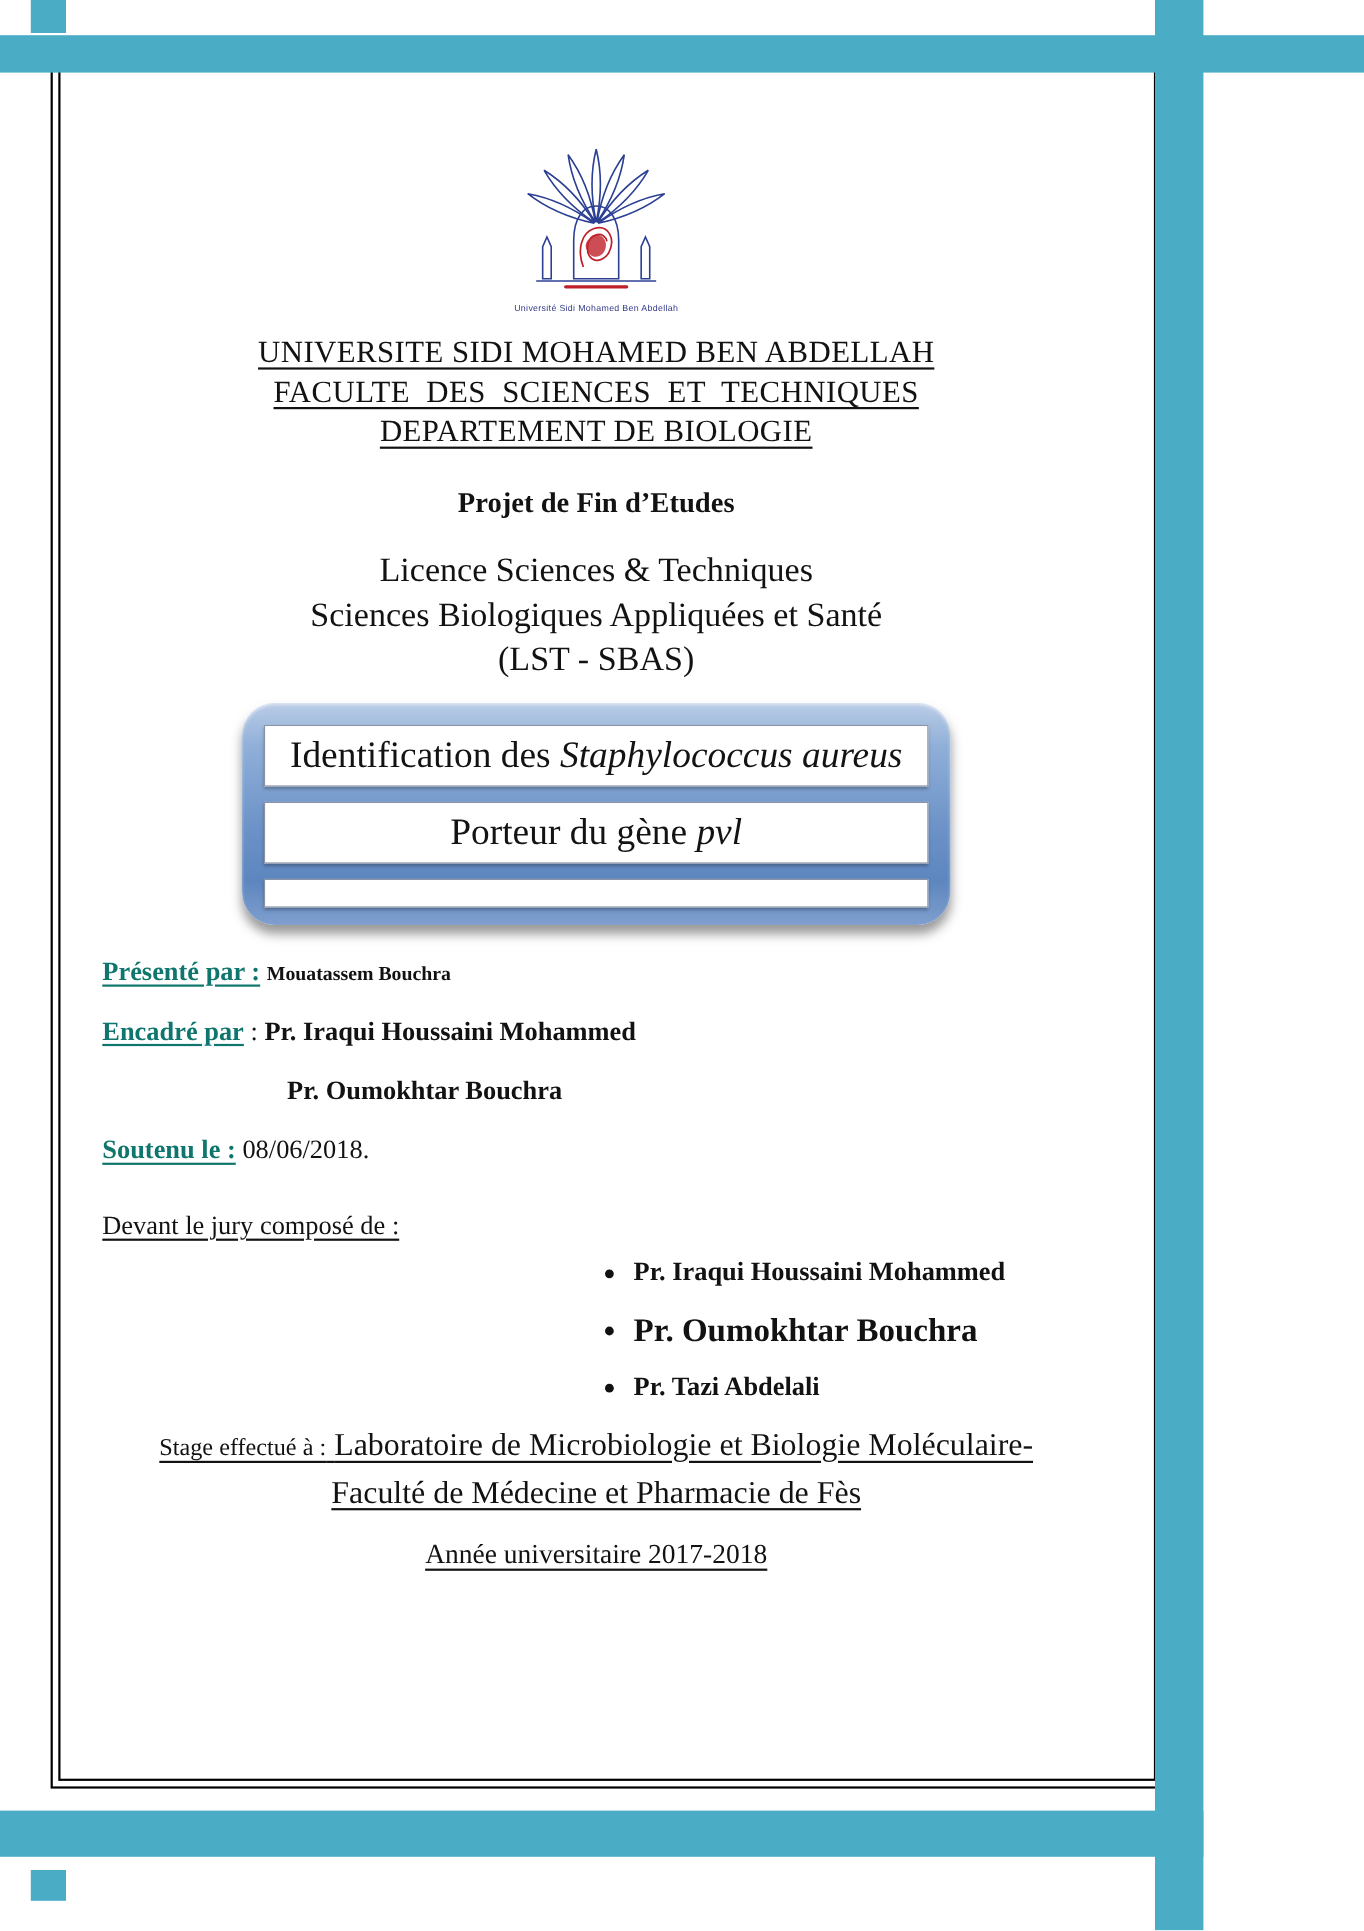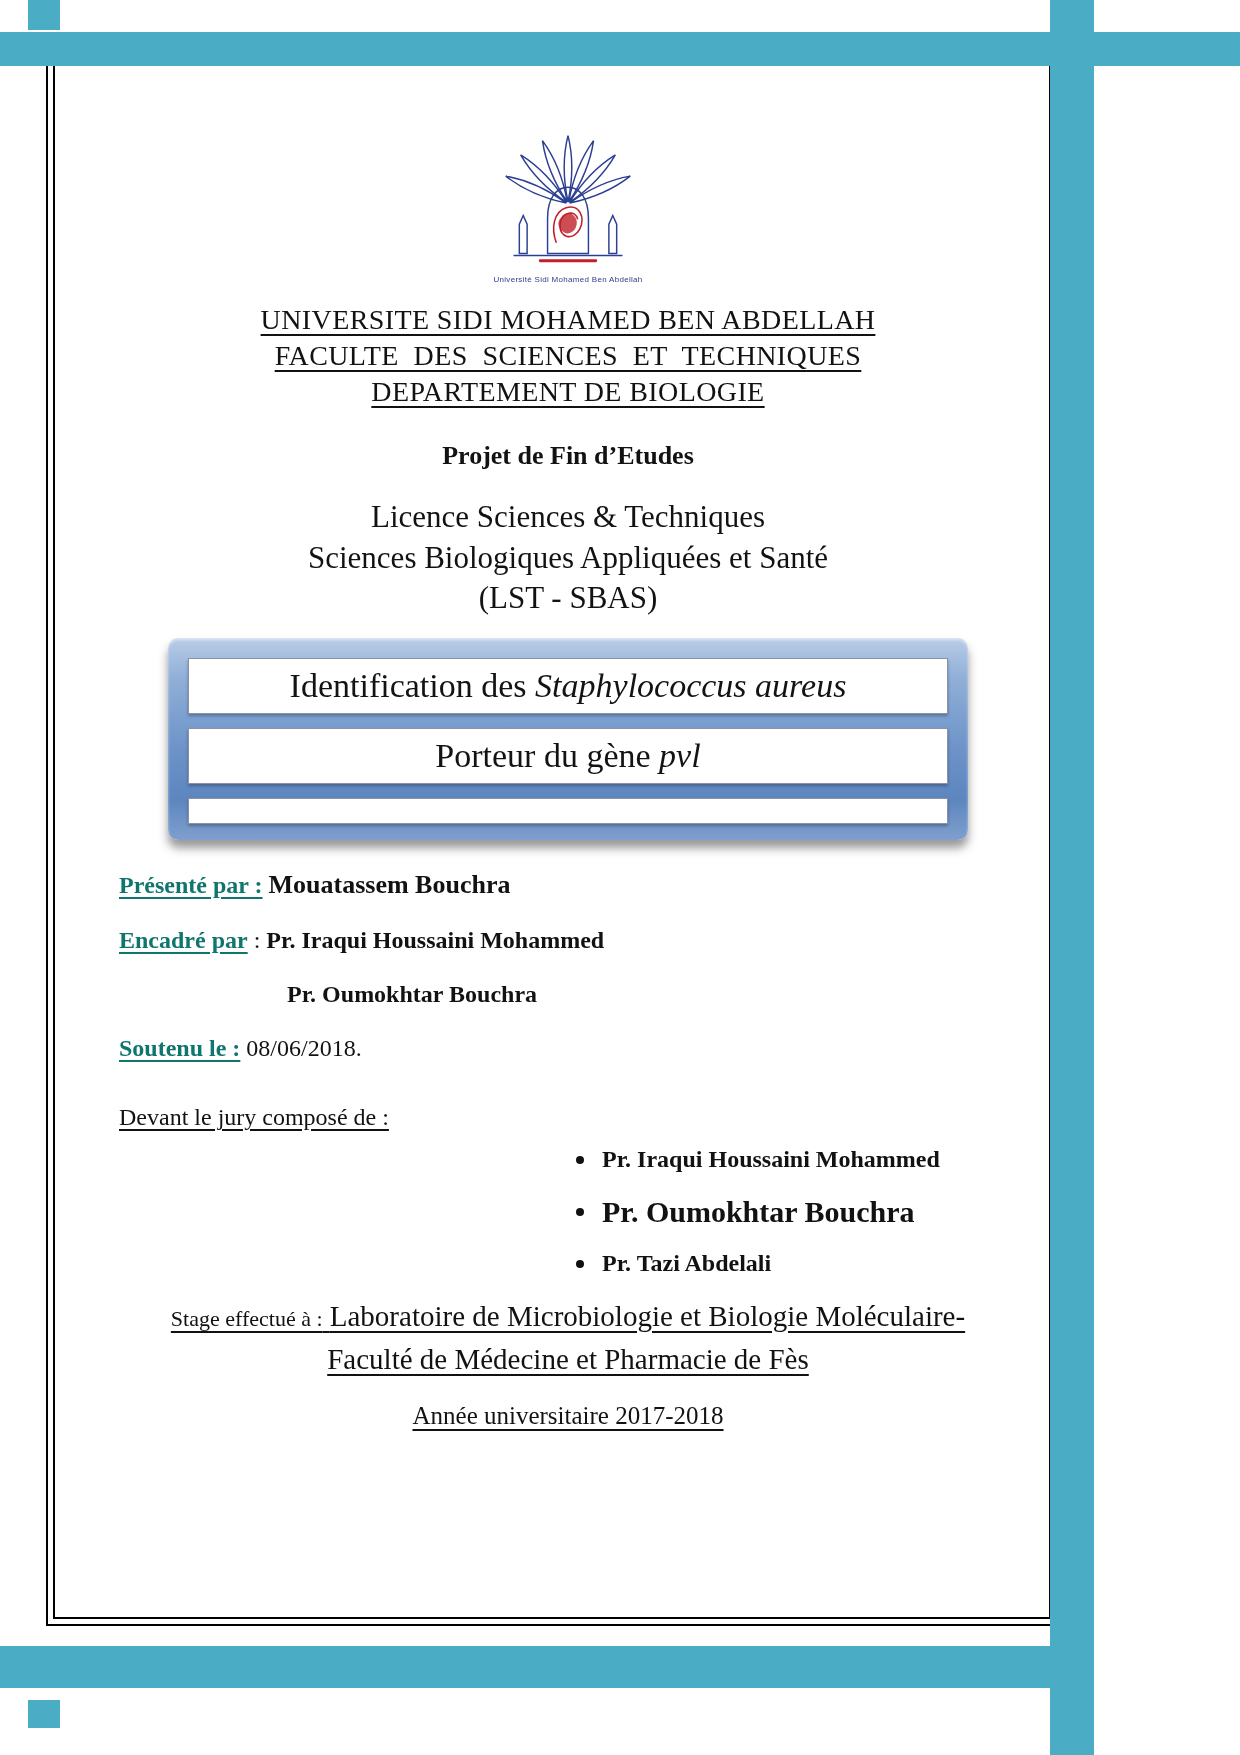--- a/index.html
+++ b/index.html
@@ -15,49 +15,49 @@
   .band-right  { left:1050px; top:0; width:44px; height:1755px; }
   .band-bottom { left:0; top:1646px; width:1094px; height:42px; }
   .sq-tl { left:28px; top:0; width:32px; height:30px; }
   .sq-bl { left:28px; top:1700px; width:32px; height:28px; }
   
   .frame { position:absolute; left:46px; top:46px; width:1012px; height:1580px;
            border:2px solid #000; z-index:1; }
   .frame-inner { position:absolute; left:5px; top:5px; right:5px; bottom:5px;
            border:2px solid #000; }
   
-  .content { position:absolute; left:62px; top:46px; width:1012px; z-index:2;
+  .content { position:absolute; left:36px; top:46px; width:1012px; z-index:2;
              text-align:center; }
   .logo-block { margin:78px auto 4px; width:190px; }
   .logo-caption { font-size:8px; color:#333a8a; letter-spacing:.3px;
                   font-family:"Liberation Sans",sans-serif; margin-top:1px; }
   .hdr { font-size:28px; line-height:1.28; letter-spacing:.4px; white-space:pre-wrap;
          text-decoration:underline; text-underline-offset:5px; text-decoration-thickness:2px; }
   .headers { margin-top:18px; }
   .projet { margin-top:32px; font-size:26px; font-weight:bold; }
   .licence { margin-top:26px; font-size:31px; line-height:1.3; }
   .licence .underl { text-underline-offset:5px; }
   
-  .banner { position:relative; margin:20px auto 0; width:800px; border-radius:10px;
+  .banner { position:relative; margin:20px auto 0; width:644px; border-radius:30px;
     background:linear-gradient(180deg,#b9cce6 0%,#8fafd8 20%,#6d93c8 55%,#5d86bf 80%,#7f9fce 100%);
     box-shadow:0 8px 10px rgba(70,70,70,.55), inset 0 2px 3px rgba(255,255,255,.55);
     padding:20px 20px 16px; }
   .banner .white { background:#fff; border:1px solid #8a93a5;
     box-shadow:0 2px 3px rgba(0,0,0,.28); height:56px; line-height:54px;
     font-size:34px; color:#131313; overflow:hidden; }
   .banner .white + .white { margin-top:14px; }
   .banner .thin { height:26px; }
   .it { font-style:italic; }
   
   .credits { text-align:left; padding-left:57px; margin-top:30px; }
   .credit-line { margin-bottom:27px; font-size:24px; }
   .lbl { color:#0f766e; font-weight:bold; text-decoration:underline;
          text-underline-offset:4px; text-decoration-thickness:2px; }
   .name { font-weight:bold; color:#121212; }
-  .big-name { font-size:26px; }
+  .big-name { font-size:18px; }
   .indent { padding-left:168px; }
   .date { font-weight:normal; }
   .jury-head { margin-top:42px; text-align:left; padding-left:57px;
     font-size:24px; font-weight:normal; text-decoration:underline;
     text-underline-offset:4px; text-decoration-thickness:2px; }
   .jury-list { margin-top:12px; text-align:left; padding-left:514px; }
   .jury-item { display:flex; align-items:center; gap:18px; margin-bottom:14px;
                font-weight:bold; font-size:24px; line-height:1.4; }
   .jury-item:nth-child(2) { font-size:30px; }
   .bullet { width:8px; height:8px; border-radius:50%; background:#111; flex:0 0 auto; }

